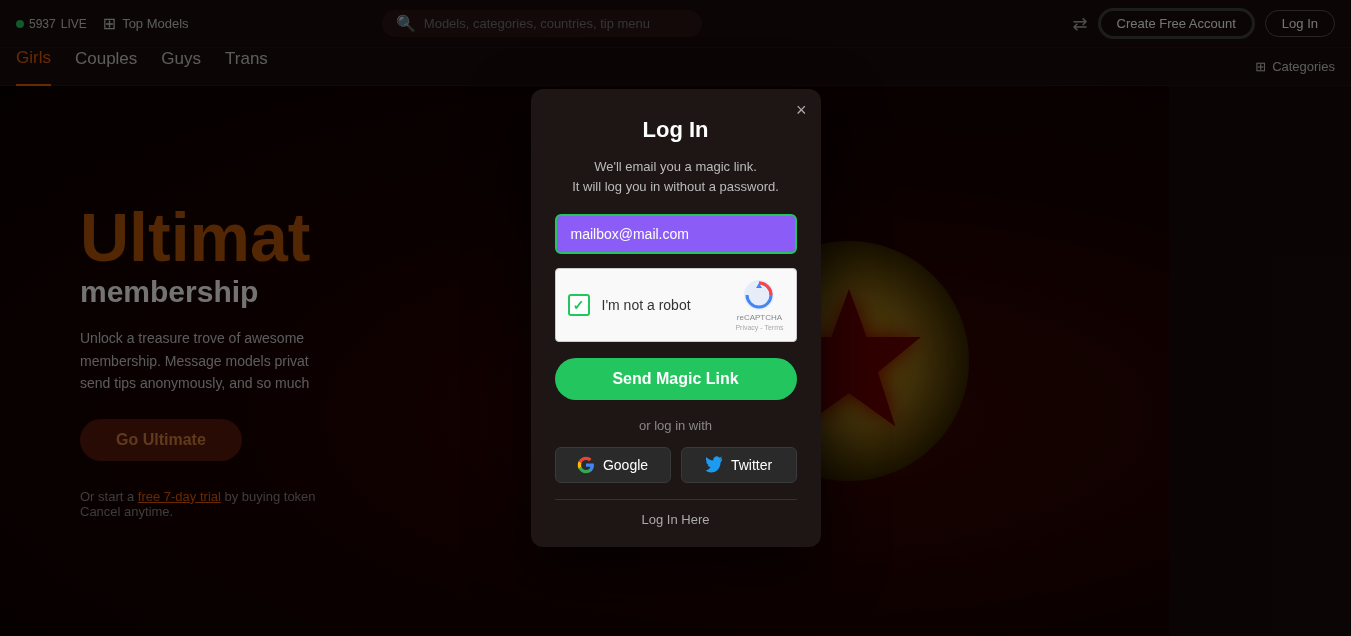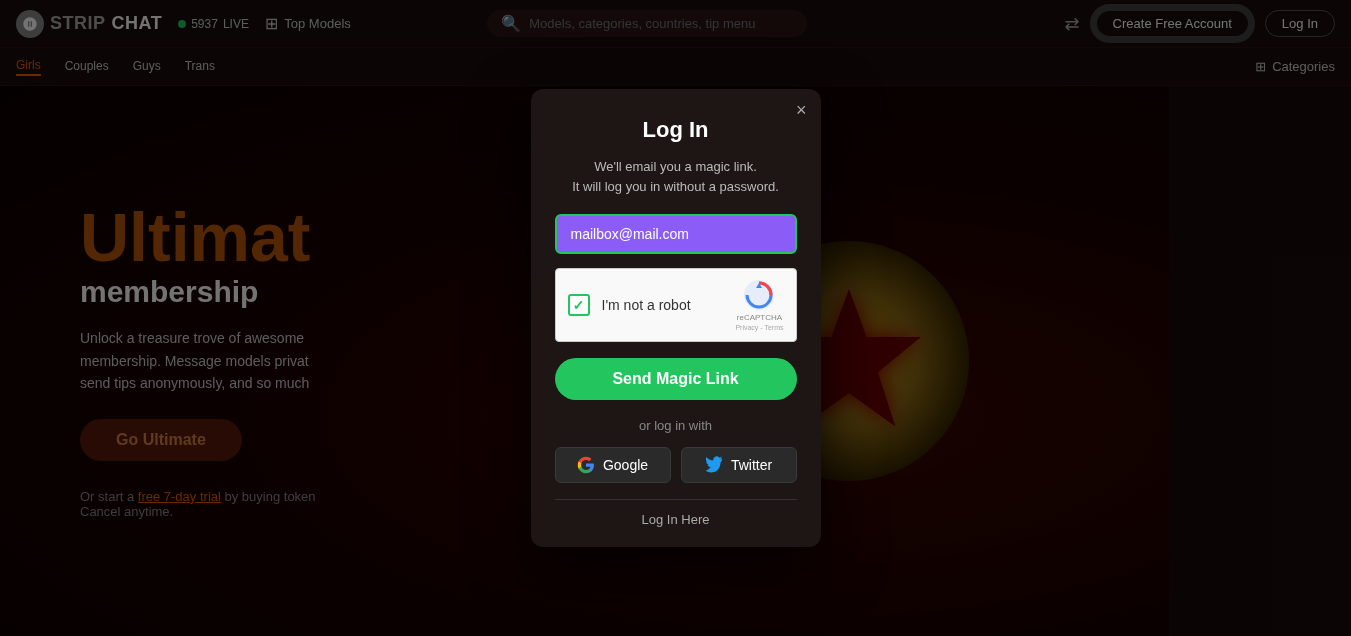--- a/index.html
+++ b/index.html
@@ -65,21 +65,21 @@
     .search-bar input {
       background: none; border: none; outline: none;
       color: #888; font-size: 13px; width: 100%;
     }
     .navbar-right {
       display: flex; align-items: center; gap: 10px;
       margin-left: auto;
     }
     .btn-create {
       background: transparent;
-      border: 7px solid #404040;
+      border: 3px solid #404040;
       color: #fff;
       border-radius: 20px;
       padding: 5px 16px;
       font-size: 13px;
       cursor: pointer;
     }
     .btn-login {
       background: transparent;
       border: 1px solid #555;
       color: #fff;
@@ -95,24 +95,24 @@
       align-items: center;
       background: #1c0d0d;
       height: 38px;
       padding: 0 16px;
       gap: 24px;
       border-bottom: 1px solid #2a1010;
       position: relative;
       z-index: 10;
     }
     .subnav-item {
-      font-size: 12px;
+      font-size: 17px;
       color: #ccc;
       cursor: pointer;
-      padding-bottom: 2px;
+      padding-bottom: 16px;
     }
     .subnav-item.active {
       color: #e85d04;
       border-bottom: 2px solid #e85d04;
     }
     .subnav-right {
       margin-left: auto;
       display: flex; align-items: center; gap: 6px;
       font-size: 13px; color: #ccc;
     }
@@ -348,29 +348,20 @@
       color: #aaa;
       border-top: 1px solid #333;
       padding-top: 12px;
       cursor: pointer;
     }
   </style>
 </head>
 <body>
 
 <nav class="navbar">
-  <div class="navbar-logo">
-    <div class="logo-icon">
-      <svg width="16" height="16" viewBox="0 0 24 24" fill="#fff">
-        <path d="M12 2C6.48 2 2 6.48 2 12s4.48 10 10 10 10-4.48 10-10S17.52 2 12 2zm-1 14H9V8h2v8zm4 0h-2V8h2v8z"></path>
-      </svg>
-    </div>
-    <span class="logo-text-strip">STRIP</span>
-      <span class="logo-text-chat">CHAT</span>
-  </div>
 
   <div class="live-badge">
     <div class="live-dot"></div>
     <span>5937</span>
     <span>LIVE</span>
   </div>
 
   <div class="nav-section">
     <span class="nav-icon">⊞</span>
     <span>Top Models</span>

